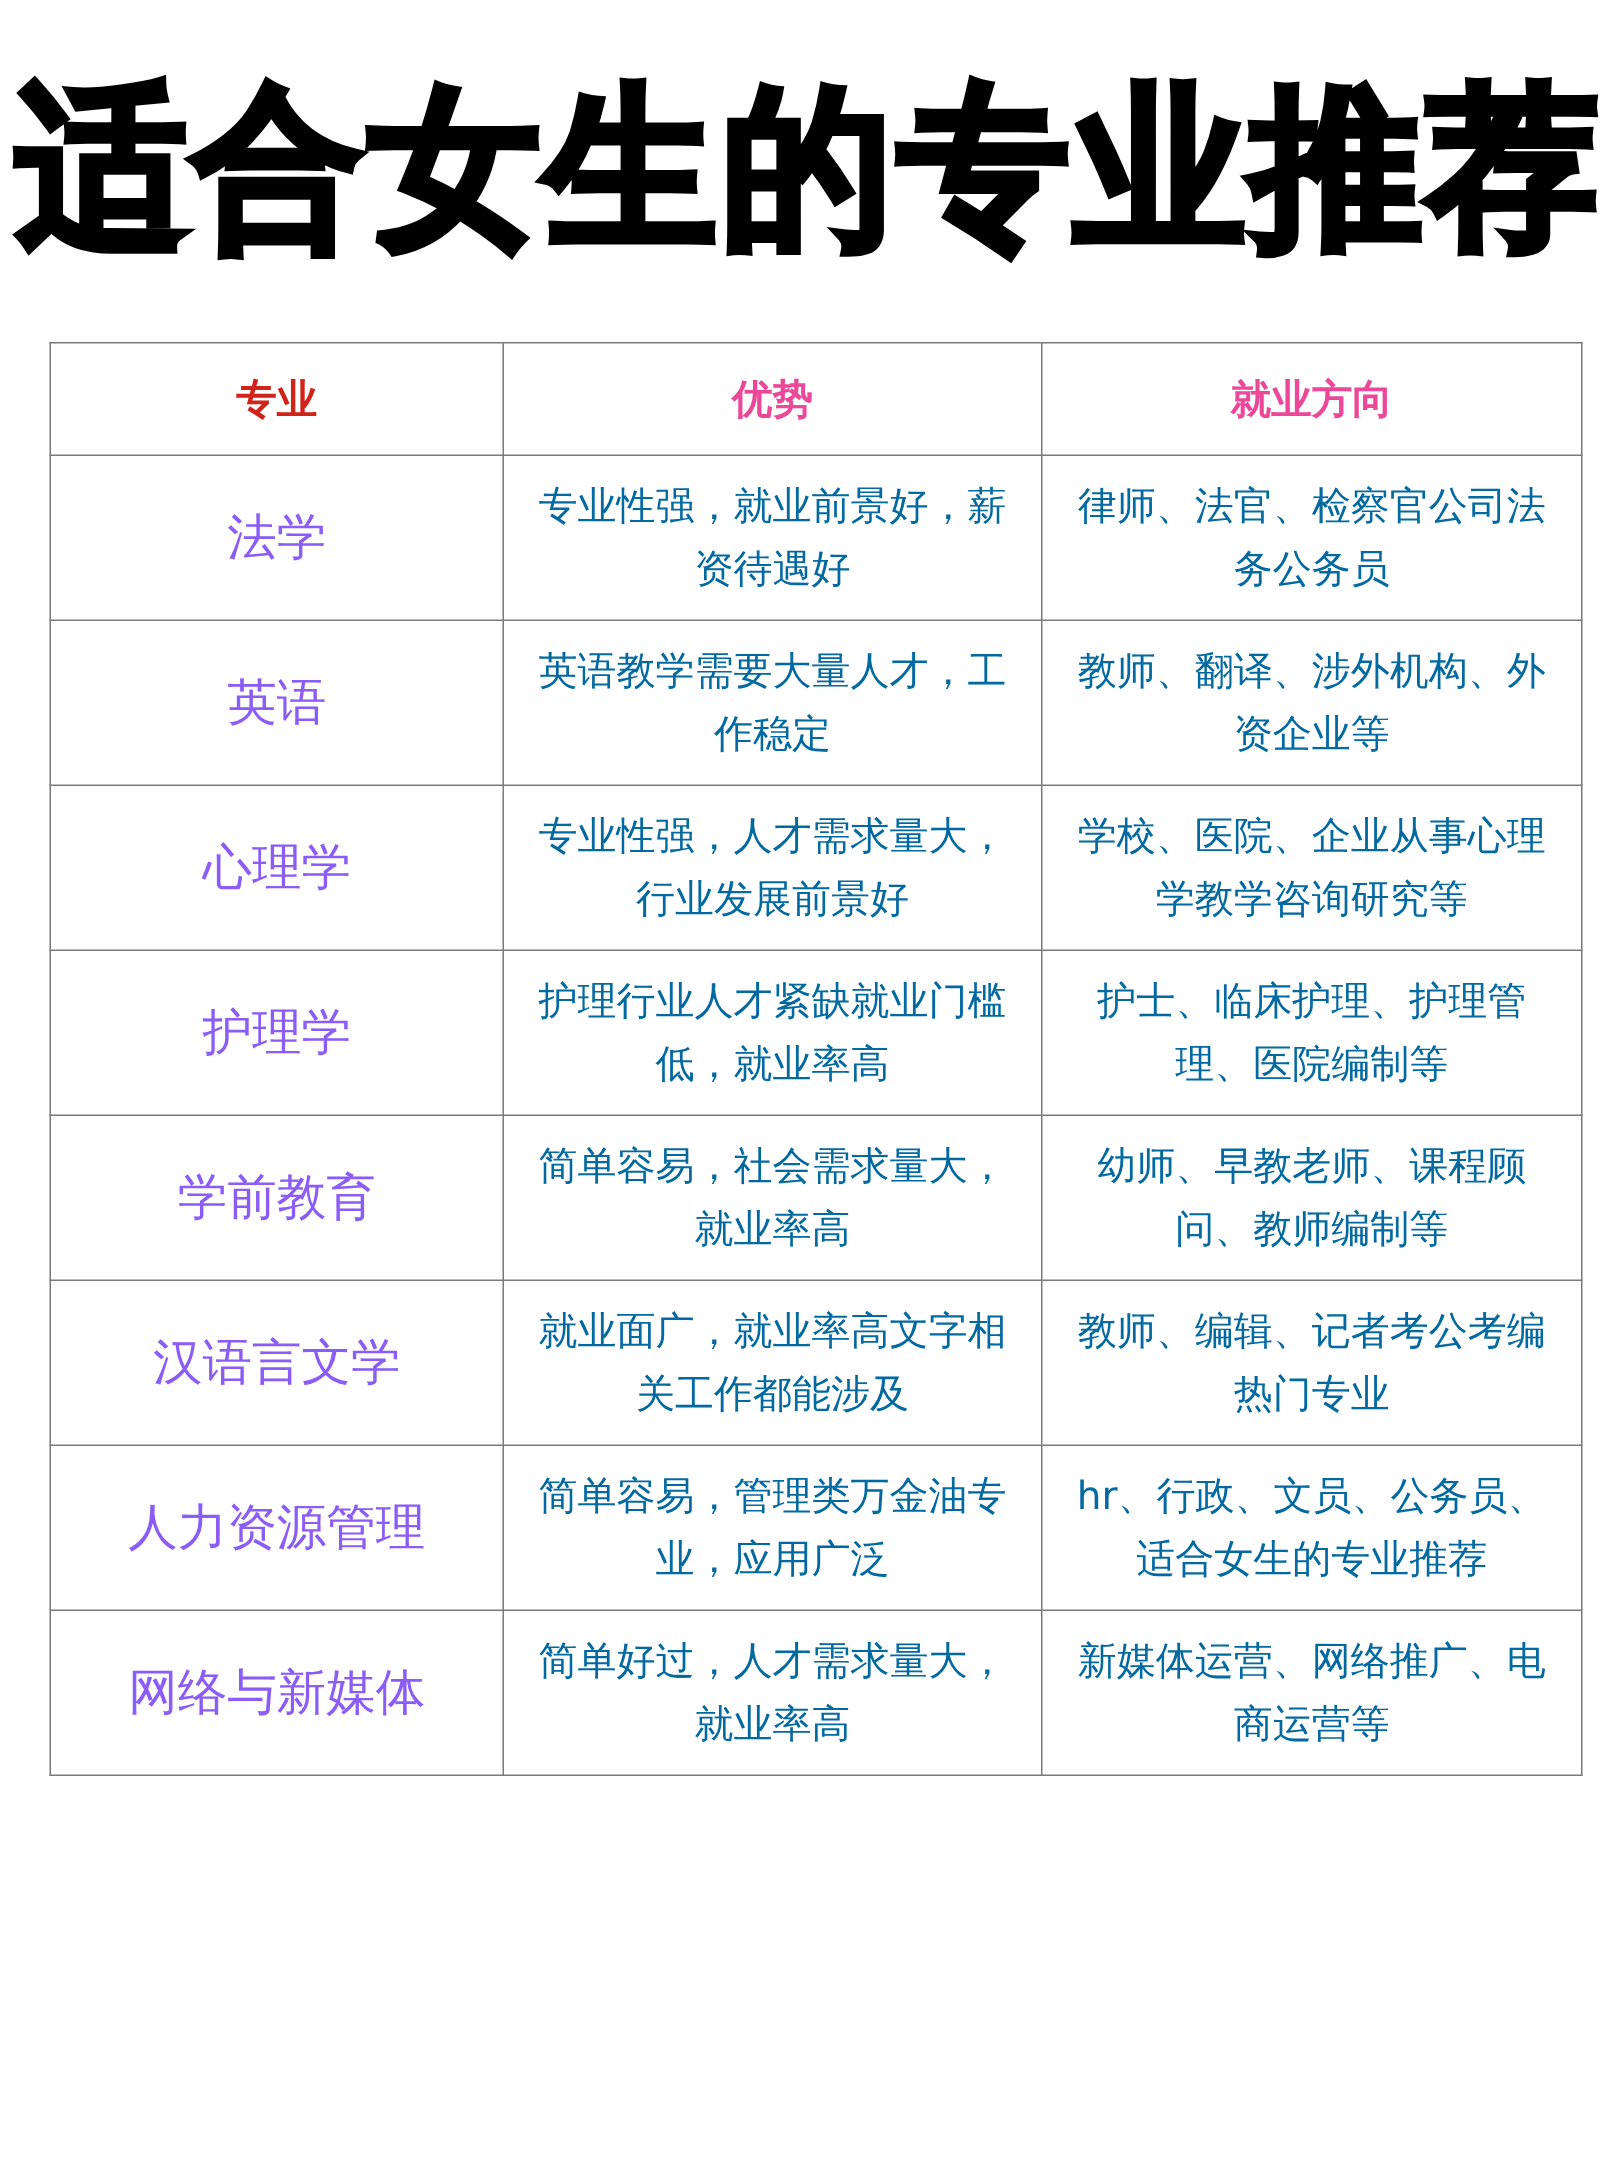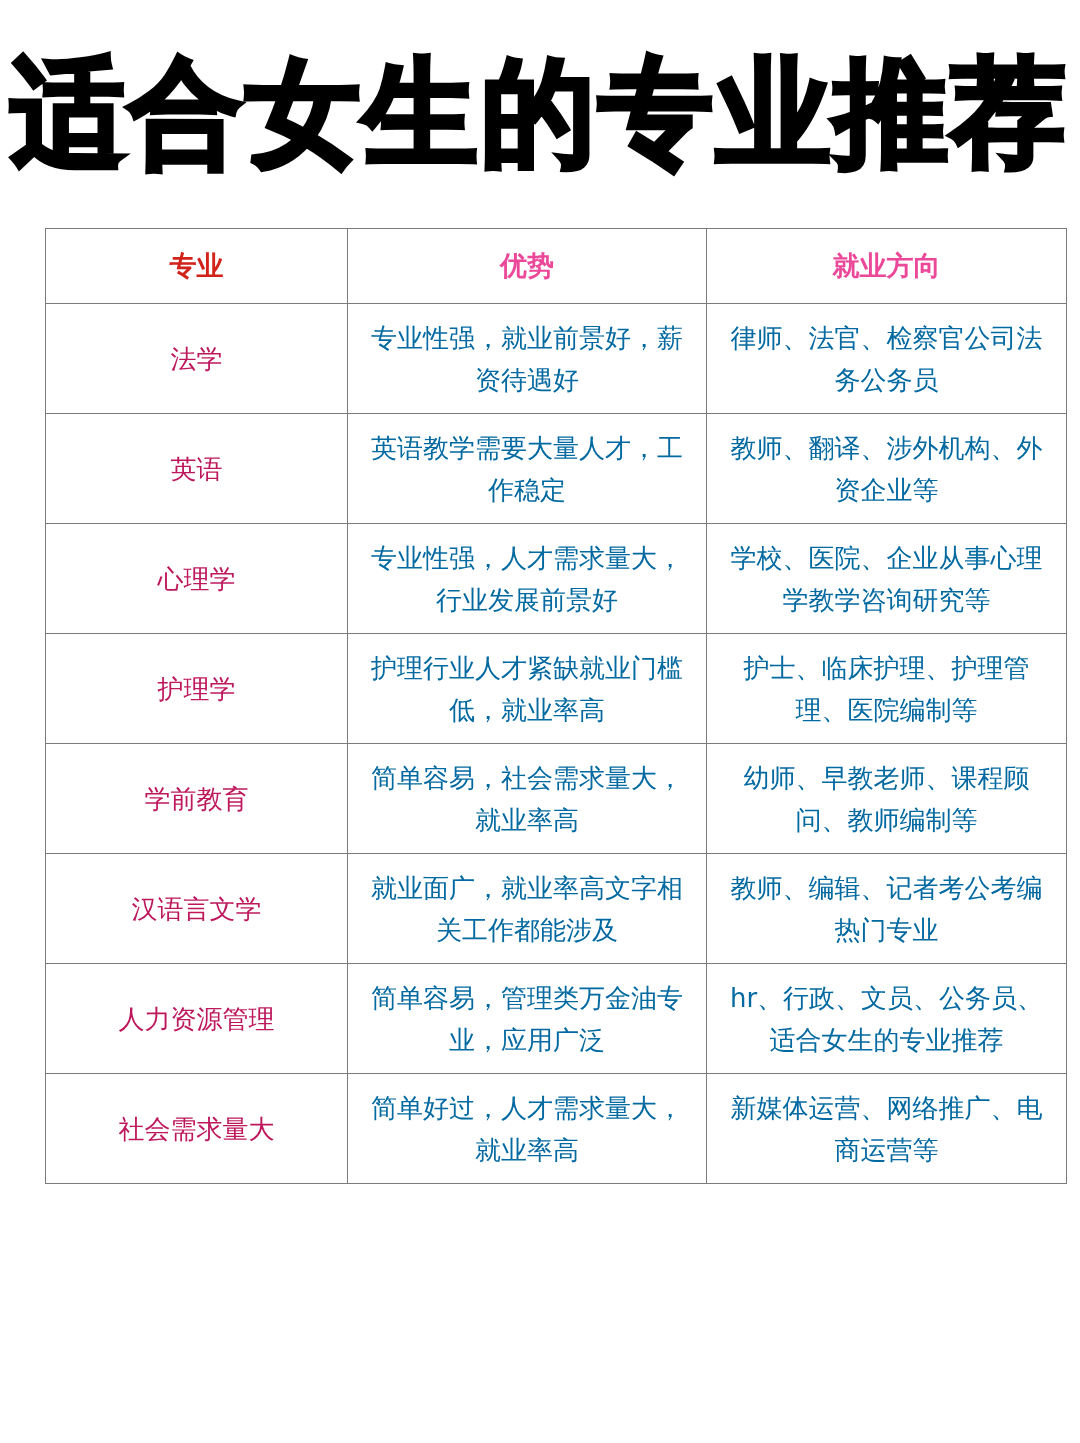--- a/index.html
+++ b/index.html
@@ -9,39 +9,39 @@
     }
     .title {
       position: absolute; left: 0; top: 48px; width: 1080px; height: 130px;
       display: flex; align-items: center; justify-content: center;
       font-size: 116px; font-weight: 900; color: #000000;
       letter-spacing: 4px; line-height: 1;
       transform: scaleX(0.98);
       -webkit-text-stroke: 5px #000000;
     }
     table.majors {
-      position: absolute; left: 45px; top: 228px;
+      position: absolute; left: 33px; top: 228px;
       width: 1021px; border-collapse: collapse; table-layout: fixed;
     }
     table.majors col.c1 { width: 302px; }
     table.majors col.c2 { width: 359px; }
     table.majors col.c3 { width: 360px; }
     table.majors th, table.majors td {
       border: 1.5px solid #7a7a7a;
       text-align: center; vertical-align: middle;
       padding: 0 14px;
     }
     table.majors th {
       height: 74px; font-size: 27px; font-weight: bold; color: #ec4899;
     }
     table.majors th.major-head { color: #d2231a; }
     table.majors td {
       height: 109px; font-size: 26px; line-height: 42px; color: #0369a1;
     }
-    table.majors td.major-name { color: #be185d; font-size: 26px; }
+    table.majors td.major-name { color: #8b5cf6; font-size: 33px; font-family: Liberation Serif, serif; }
   </style>
 </head>
 <body>
 
 <div class="title">适合女生的专业推荐</div>
 
 <table class="majors">
   <colgroup>
       <col class="c1">
       <col class="c2">
@@ -84,18 +84,18 @@
       <td class="major-name">汉语言文学</td>
       <td>就业面广，就业率高文字相关工作都能涉及</td>
       <td>教师、编辑、记者考公考编热门专业</td>
     </tr>
     <tr>
       <td class="major-name">人力资源管理</td>
       <td>简单容易，管理类万金油专业，应用广泛</td>
       <td>hr、行政、文员、公务员、适合女生的专业推荐</td>
     </tr>
     <tr>
-      <td class="major-name">社会需求量大</td>
+      <td class="major-name">网络与新媒体</td>
       <td>简单好过，人才需求量大，就业率高</td>
       <td>新媒体运营、网络推广、电商运营等</td>
     </tr>
   </tbody>
 </table>
 
 </body></html>

